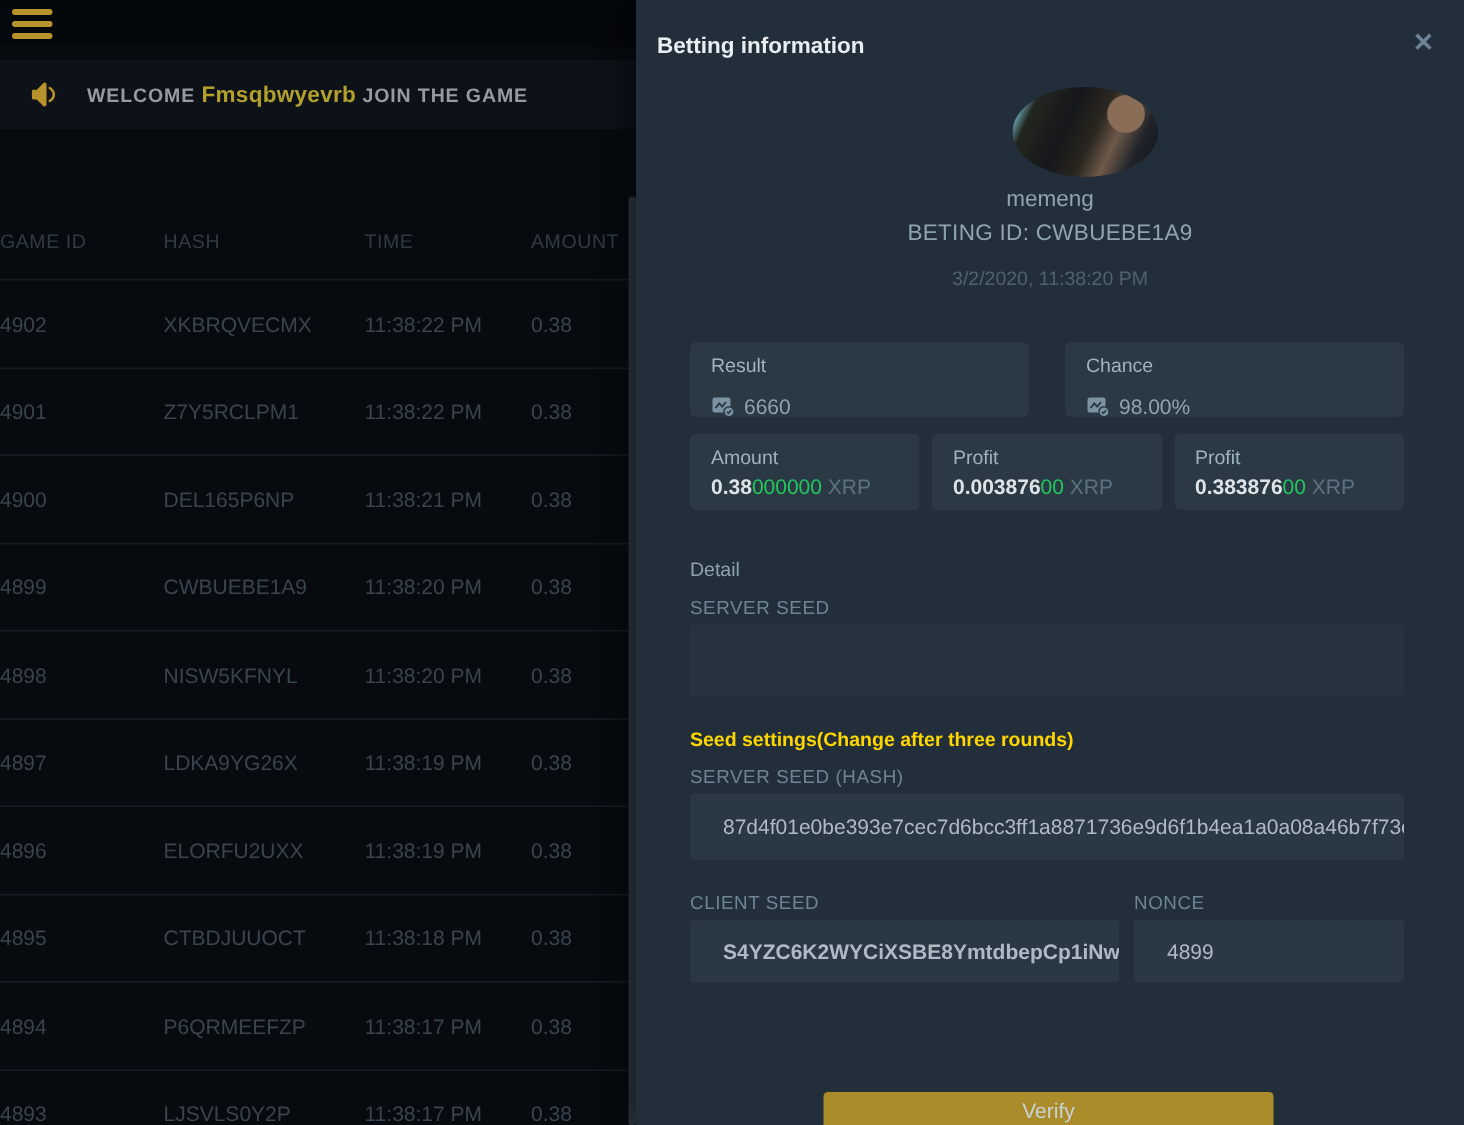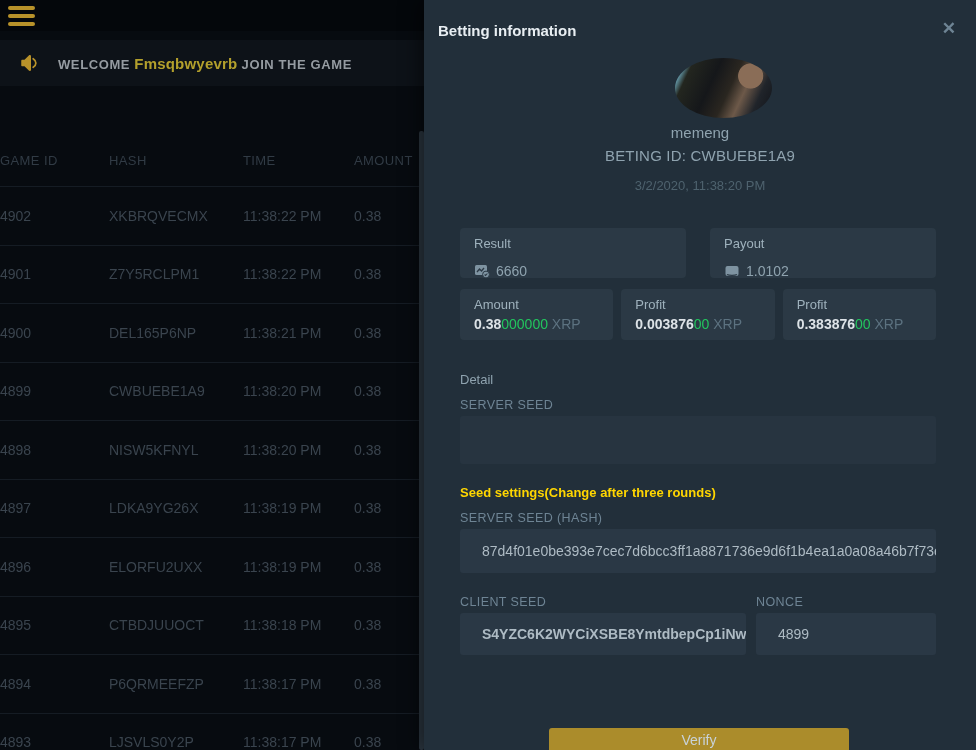--- a/index.html
+++ b/index.html
@@ -210,27 +210,29 @@
         <svg width="16" height="16" viewBox="0 0 16 16">
           <rect x="1" y="2" width="12" height="10" rx="1.5" fill="#7e93a1"></rect>
           <path d="M3 9l2.5-3 2 2L10 5" stroke="#2b3945" stroke-width="1.3" fill="none"></path>
           <circle cx="12" cy="11.5" r="3.4" fill="#7e93a1" stroke="#2b3945" stroke-width="1"></circle>
           <path d="M10.6 11.5l1 1 1.8-2" stroke="#2b3945" stroke-width="1.1" fill="none"></path>
         </svg>
         <span>6660</span>
       </div>
     </div>
     <div class="card">
-      <div class="lbl">Payout</div>
+      <div class="lbl">Chance</div>
       <div class="val">
         <svg width="16" height="16" viewBox="0 0 16 16">
-          <rect x="1.5" y="3" width="13" height="10" rx="2" fill="#7e93a1"></rect>
-          <path d="M3 11.5c2 1.2 8 1.2 10 0" stroke="#2b3945" stroke-width="1.2" fill="none"></path>
+          <rect x="1" y="2" width="12" height="10" rx="1.5" fill="#7e93a1"></rect>
+          <path d="M3 9l2.5-3 2 2L10 5" stroke="#2b3945" stroke-width="1.3" fill="none"></path>
+          <circle cx="12" cy="11.5" r="3.4" fill="#7e93a1" stroke="#2b3945" stroke-width="1"></circle>
+          <path d="M10.6 11.5l1 1 1.8-2" stroke="#2b3945" stroke-width="1.1" fill="none"></path>
         </svg>
-        <span>1.0102</span>
+        <span>98.00%</span>
       </div>
     </div>
   </div>
 
   <div class="stats2">
     <div class="card">
       <div class="lbl">Amount</div>
       <div class="amount-val">
         <span class="b">0.38</span><span class="d">000000</span><span class="c"> XRP</span>
       </div>

